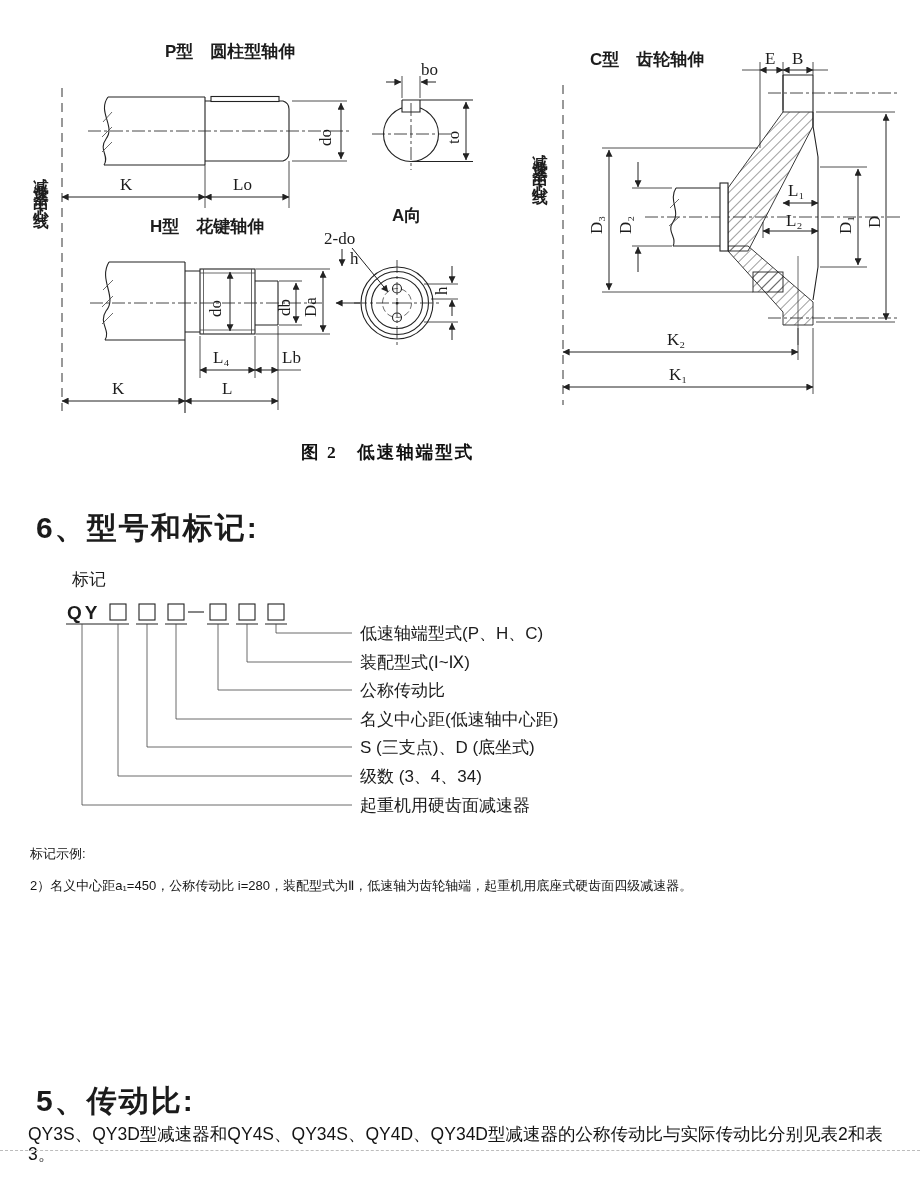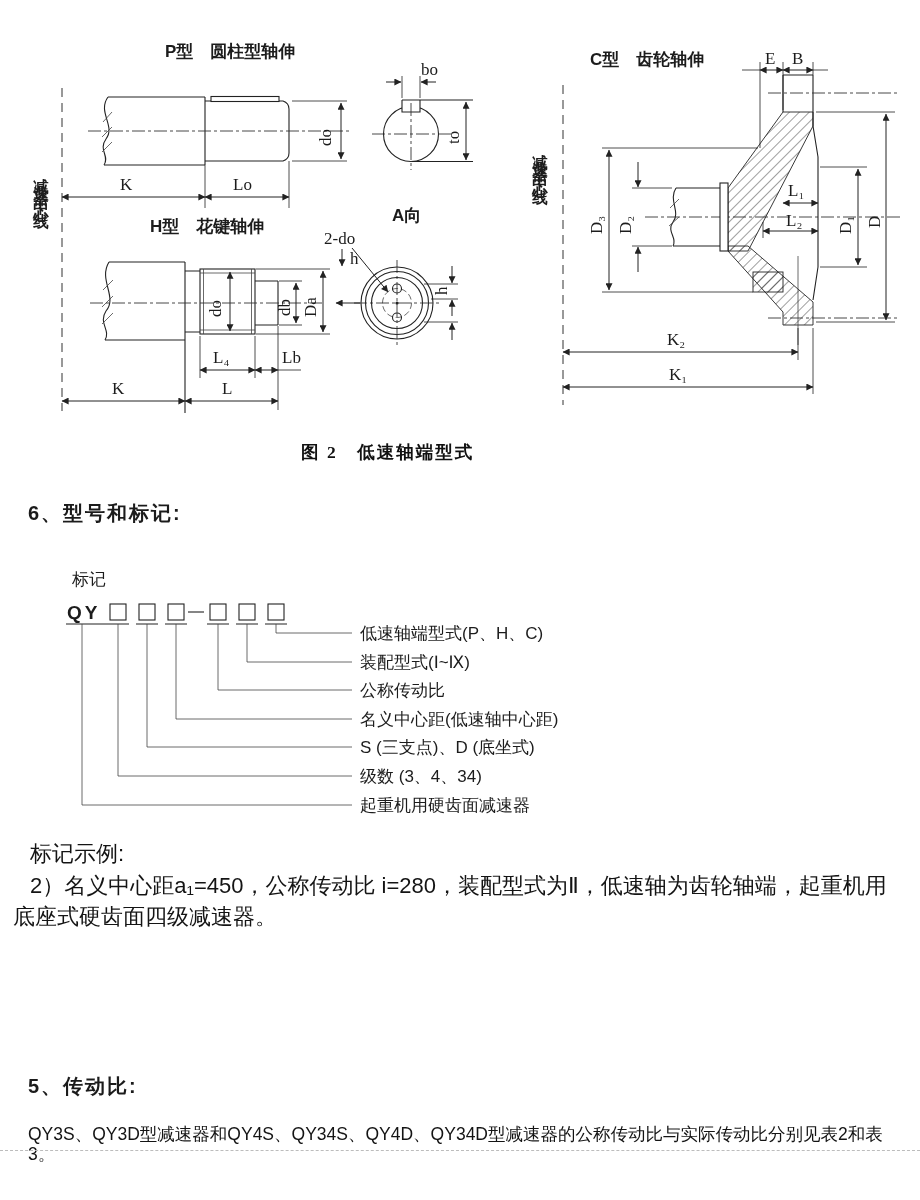--- a/index.html
+++ b/index.html
@@ -13,23 +13,23 @@
   .thin{stroke:#444;stroke-width:0.8;fill:none;}
   .cl{stroke:#333;stroke-width:0.9;fill:none;stroke-dasharray:13 3 3 3;}
   .dash{stroke:#333;stroke-width:1;fill:none;stroke-dasharray:9 6;}
   .dl{stroke:#222;stroke-width:1;fill:none;marker-start:url(#ar);marker-end:url(#ar);}
   .dle{stroke:#222;stroke-width:1;fill:none;marker-end:url(#ar);}
   .ext{stroke:#222;stroke-width:0.8;fill:none;}
   .hatch{fill:url(#hatchp);stroke:#222;stroke-width:0.9;}
   .whitebox{fill:#fff;stroke:#222;stroke-width:1.1;}
   .vlabel{position:absolute;writing-mode:vertical-rl;text-orientation:upright;font-size:15.5px;letter-spacing:7px;color:#1d1d1d;font-weight:bold;}
   .caption{position:absolute;font-family:"Liberation Serif",serif;font-weight:bold;font-size:17.5px;letter-spacing:2px;color:#111;}
-  .sec-heading{position:absolute;margin:0;font-size:20px;font-weight:700;letter-spacing:2px;color:#1b1b1b;}
+  .sec-heading{position:absolute;margin:8px;font-size:30px;font-weight:700;letter-spacing:2px;color:#1b1b1b;}
   .bodyblock{position:absolute;left:0;top:838px;width:920px;box-sizing:border-box;padding:0 13px;}
-  .bodyblock p{margin:0;text-indent:17px;font-size:22px;line-height:31.5px;color:#141414;}
+  .bodyblock p{margin:0;text-indent:17px;font-size:13px;line-height:31.5px;color:#141414;}
   .sec7-body{position:absolute;left:28px;top:1124px;width:878px;font-size:17.5px;line-height:20px;color:#141414;}
   .bottom-rule{position:absolute;left:0;top:1150px;width:920px;border-top:1px dashed #bcbcbc;}
   .mark-label{font-family:"Liberation Sans",sans-serif;font-size:17px;color:#1b1b1b;}
   .qy{font-family:"Liberation Sans",sans-serif;font-size:19px;font-weight:bold;letter-spacing:3px;}
 </style>
 </head>
 <body>
 
 <svg class="abs" style="left:0;top:0" width="920" height="470" viewBox="0 0 920 470">
   <defs>

